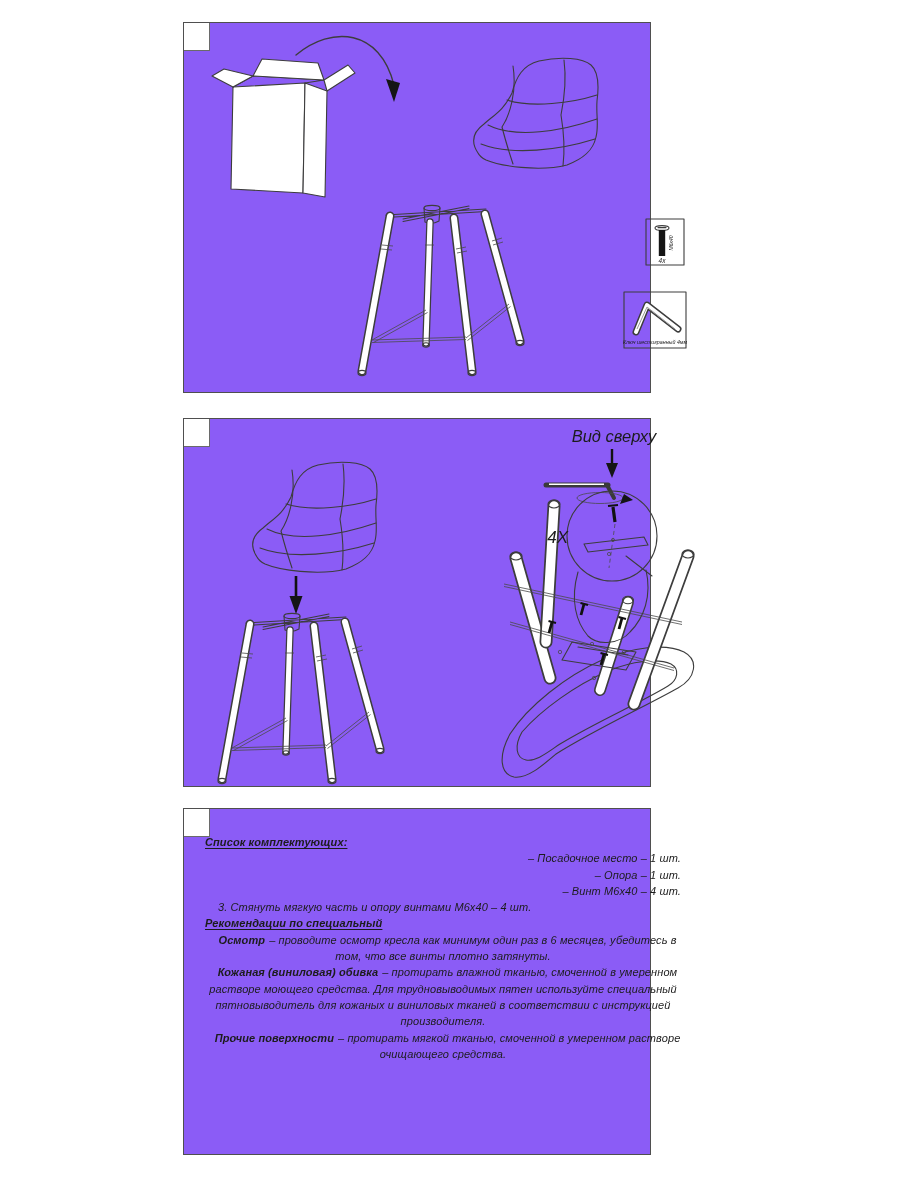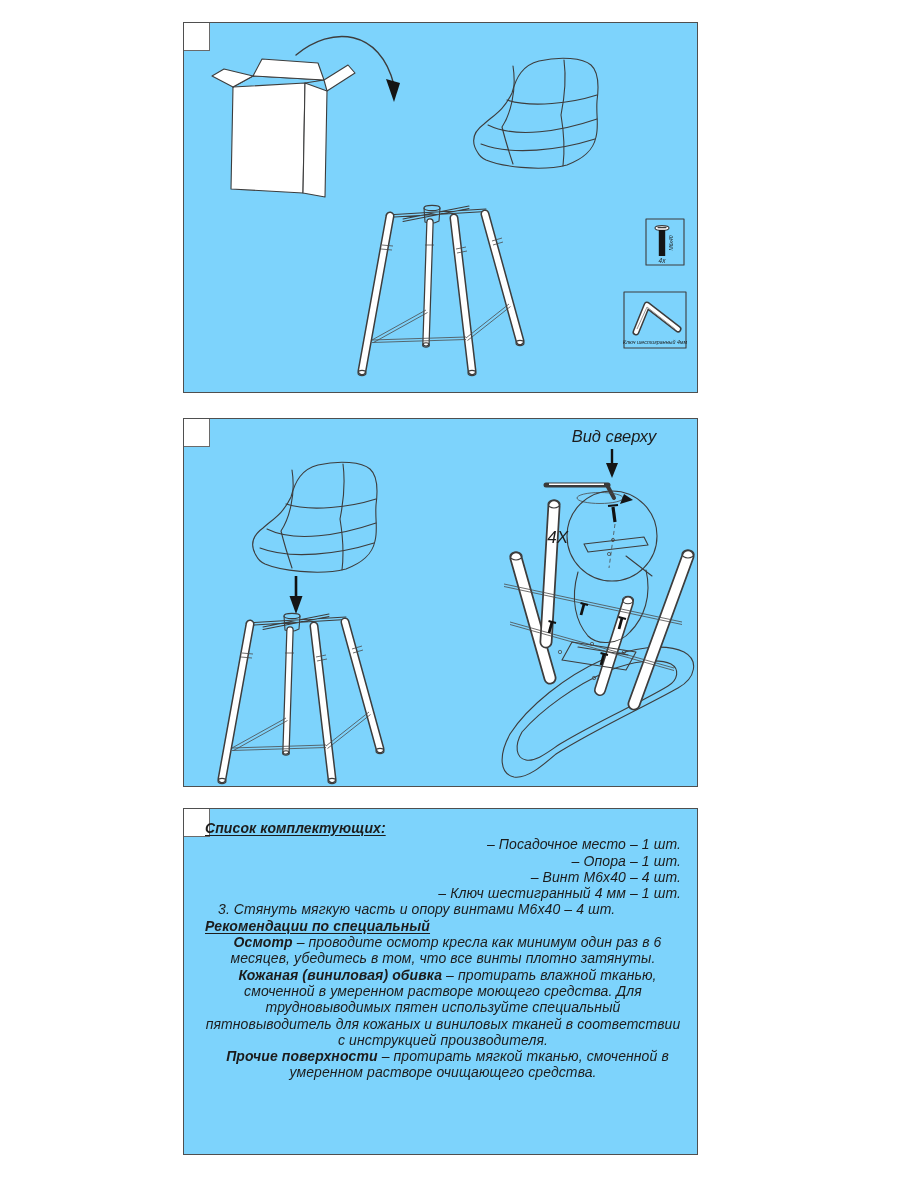--- a/index.html
+++ b/index.html
@@ -1,21 +1,21 @@
 <!DOCTYPE html>
 <html><head>
 <meta charset="utf-8">
 <style>
   html,body{margin:0;padding:0;}
   body{
     width:900px;height:1200px;position:relative;background:#ffffff;
     font-family:"Liberation Sans",sans-serif;color:#1c1c1c;overflow:hidden;
   }
   .panel{
-    position:absolute;left:183px;width:515px;background:#7dd3fc;
+    position:absolute;left:183px;width:468px;background:#8b5cf6;
     border:1.4px solid #4f4f4f;box-sizing:border-box;padding-left:16px;
   }
   #panel1{top:22px;height:371px;}
   #panel2{top:418px;height:369px;}
   #panel3{top:808px;height:347px;}
   .corner-marker{
     position:absolute;left:0;top:0;width:25px;height:27px;
     border-right:1.2px solid #6a6a6a;border-bottom:1.2px solid #6a6a6a;
     background:#fff;
   }
@@ -24,22 +24,22 @@
   .sk{stroke:#3d3d3d;stroke-width:1.1;fill:none;stroke-linecap:round;stroke-linejoin:round;}
   .skf{stroke:#3d3d3d;stroke-width:1.1;fill:#ffffff;stroke-linejoin:round;}
   .thin{stroke:#4a4a4a;stroke-width:0.8;fill:none;}
   .darkfill{fill:#151515;stroke:none;}
   .legD{stroke:#3d3d3d;fill:none;stroke-linecap:round;}
   .legW{stroke:#ffffff;fill:none;stroke-linecap:round;}
   svg text{font-family:"Liberation Sans",sans-serif;font-style:italic;fill:#1c1c1c;}
 
   
   .p3text{
-    position:absolute;left:21px;top:11px;width:476px;
-    font-style:italic;font-size:14px;line-height:16.3px;letter-spacing:.1px;
+    position:absolute;left:21px;top:25px;width:476px;
+    font-style:italic;font-size:11px;line-height:16.3px;letter-spacing:.1px;
   }
   .p3text p,.p3text div{margin:0;padding:0;}
   .hline .hu{font-weight:700;text-decoration:underline;text-underline-offset:2px;}
   .li{padding-left:13px;text-align:right;}
   .step{text-indent:13px;}
   .rec{text-indent:9px;text-align:center;}
   .rec .term{font-weight:700;margin-right:4px;}
 </style>
 </head>
 <body>
@@ -209,21 +209,20 @@
 </section>
 
 <section class="panel" id="panel3">
   <div class="corner-marker"></div>
   <div class="p3text">
 
     <div class="hline"><span class="hu">Список комплектующих:</span></div>
     <div class="li">– Посадочное место – 1 шт.</div>
     <div class="li">– Опора – 1 шт.</div>
     <div class="li">– Винт М6х40 – 4 шт.</div>
-    <div class="li">– Ключ шестигранный 4 мм – 1 шт.</div>
 
     <p class="step">3. Стянуть мягкую часть и опору винтами М6х40 – 4 шт.</p>
 
     <div class="hline"><span class="hu">Рекомендации по специальный</span></div>
     <p class="rec"><b class="term">Осмотр</b><span>– проводите осмотр кресла как минимум один раз в 6 месяцев, убедитесь в том, что все винты плотно затянуты.</span></p>
     <p class="rec"><b class="term">Кожаная (виниловая) обивка</b><span>– протирать влажной тканью, смоченной в умеренном растворе моющего средства. Для трудновыводимых пятен используйте специальный пятновыводитель для кожаных и виниловых тканей в соответствии с инструкцией производителя.</span></p>
     <p class="rec"><b class="term">Прочие поверхности</b><span>– протирать мягкой тканью, смоченной в умеренном растворе очищающего средства.</span></p>
   </div>
 </section>
 

